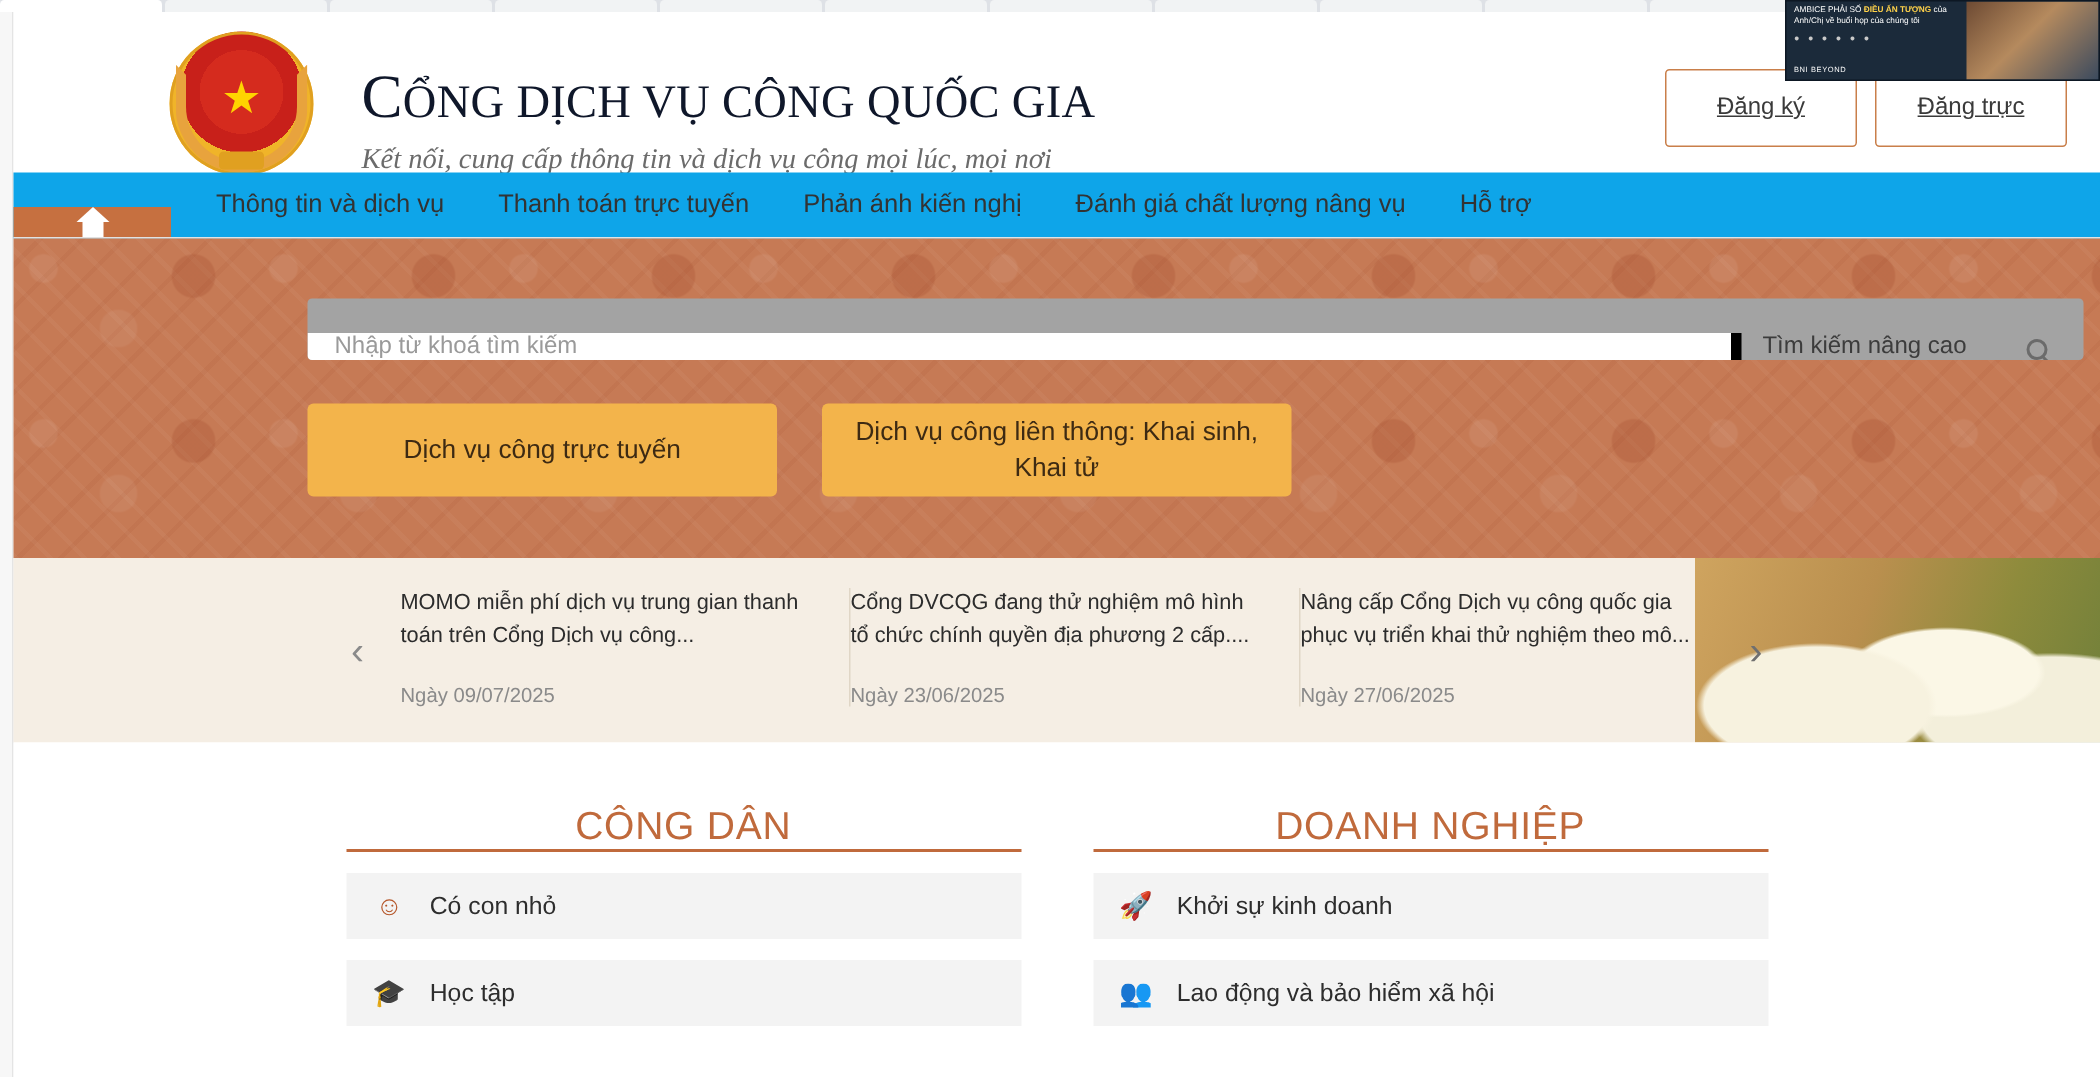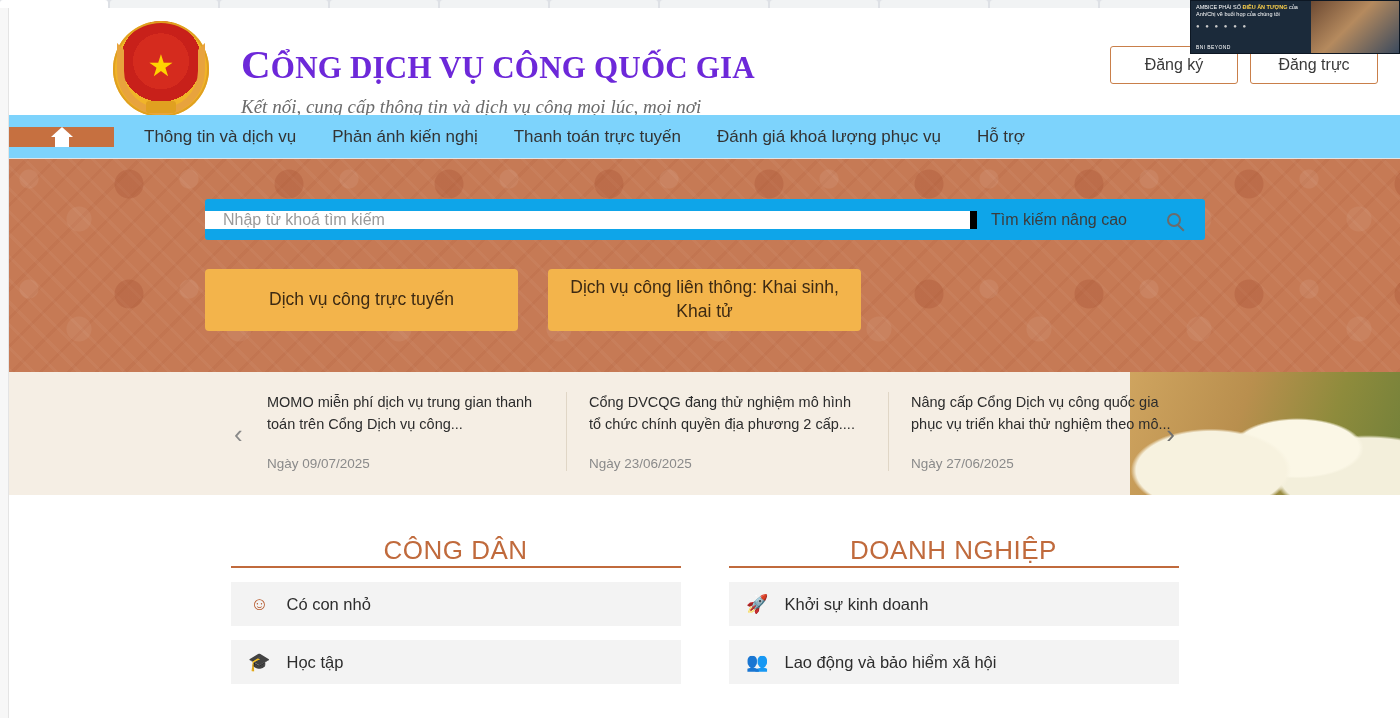--- a/index.html
+++ b/index.html
@@ -66,52 +66,53 @@
     position: absolute; left: 50%; bottom: 4px; transform: translateX(-50%);
     width: 30px; height: 12px;
     background: #e0a020; border-radius: 3px;
   }
 
   .brand {
     position: absolute; left: 232px; top: 32px;
   }
   .brand-title {
     font-family: "Liberation Serif", serif;
-    font-size: 31px; font-weight: bold; color: #6d28d9;
+    font-size: 31px; font-weight: normal; color: #0f172a;
     letter-spacing: .2px;
     white-space: nowrap;
   }
   .brand-title .cap { font-size: 41px; }
   .brand-sub {
     margin-top: 8px;
     font-family: "Liberation Serif", serif;
     font-style: italic; font-size: 19px; color: #6b6b6b;
   }
 
   .auth-buttons {
     position: absolute; right: 22px; top: 38px;
     display: flex; gap: 12px;
   }
   .auth-btn {
-    min-width: 128px; height: 38px;
+    min-width: 128px; height: 52px;
     border: 1px solid #c97f4a;
     background: #ffffff;
     color: #3a3a3a;
     font-size: 16px;
     border-radius: 3px;
     display: flex; align-items: center; justify-content: center;
     cursor: pointer;
+    text-decoration: underline;
   }
 
   
   .nav {
     position: absolute; top: 115px; left: 9px; width: 1391px; height: 44px;
-    background: #7dd3fc;
+    background: #0ea5e9;
     border-bottom: 1px solid #e2e2e2;
-    display: flex; align-items: center;
+    display: flex; align-items: flex-end;
   }
   .nav-home {
     width: 105px; background: #c67040;
     display: flex; align-items: center; justify-content: center;
   }
   .home-icon { width: 22px; height: 20px; position: relative; }
   .home-icon .roof {
     position: absolute; left: 0; top: 0;
     width: 0; height: 0;
     border-left: 11px solid transparent;
@@ -140,23 +141,23 @@
     background-image:
       radial-gradient(circle at 20px 20px, rgba(255,255,255,.07) 0 9px, transparent 10px),
       radial-gradient(circle at 70px 60px, rgba(255,255,255,.06) 0 12px, transparent 13px),
       radial-gradient(circle at 120px 25px, rgba(160,70,40,.25) 0 14px, transparent 15px),
       repeating-linear-gradient(45deg, rgba(255,255,255,.035) 0 3px, transparent 3px 16px),
       repeating-linear-gradient(-45deg, rgba(150,60,30,.08) 0 3px, transparent 3px 20px);
     background-size: 160px 110px, 160px 110px, 160px 110px, auto, auto;
   }
   .search-row {
     position: absolute; left: 196px; top: 40px;
-    display: flex; align-items: center;
-    width: 1000px; height: 41px;
-    background: #0ea5e9; border-radius: 3px;
+    display: flex; align-items: flex-end;
+    width: 1184px; height: 41px;
+    background: #a3a3a3; border-radius: 3px;
     overflow: hidden;
   }
   .search-input {
     flex: 1; border: none; outline: none;
     font-size: 16px; color: #333;
     padding: 0 18px;
     font-family: "Liberation Sans", sans-serif;
   }
   .search-input::placeholder { color: #9a9a9a; }
   .adv-search {
@@ -214,21 +215,20 @@
   }
   .news-arrow.left { left: 225px; }
   .news-arrow.right { right: 225px; color: #6f6f6f; }
   .news-items {
     position: absolute; left: 258px; top: 20px;
     display: flex;
   }
   .news-item {
     width: 300px; padding-right: 22px;
     border-right: 1px solid #e0d6c6;
-    margin-right: 22px;
   }
   .news-item:last-child { border-right: none; }
   .news-title {
     font-size: 14.5px; color: #2c2c2c; line-height: 1.5;
     overflow: hidden;
   }
   .news-date {
     margin-top: 20px;
     font-size: 13.5px; color: #8a8a8a;
   }
@@ -330,23 +330,23 @@
 
   <div class="nav">
     <div class="nav-home">
       <span class="home-icon">
         <span class="roof"></span>
           <span class="body"></span>
       </span>
     </div>
     <div class="nav-items">
       <div class="nav-item">Thông tin và dịch vụ</div>
+      <div class="nav-item">Thanh toán trực tuyến</div>
       <div class="nav-item">Phản ánh kiến nghị</div>
-      <div class="nav-item">Thanh toán trực tuyến</div>
-      <div class="nav-item">Đánh giá khoá lượng phục vụ</div>
+      <div class="nav-item">Đánh giá chất lượng nâng vụ</div>
       <div class="nav-item">Hỗ trợ</div>
     </div>
   </div>
 
   <div class="hero">
     <div class="hero-pattern"></div>
 
     <div class="search-row">
       <input class="search-input" type="text" placeholder="Nhập từ khoá tìm kiếm" style="">
       <div class="adv-search">Tìm kiếm nâng cao</div>

